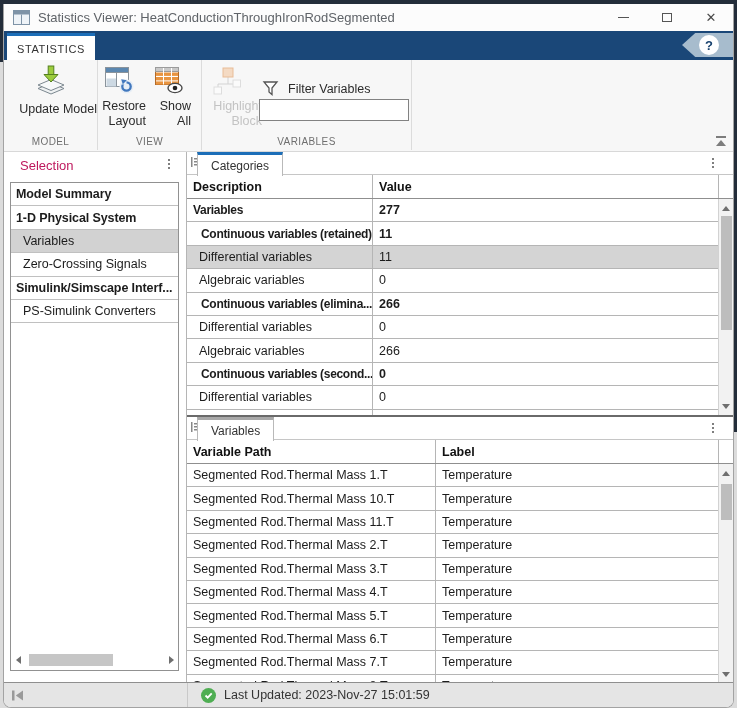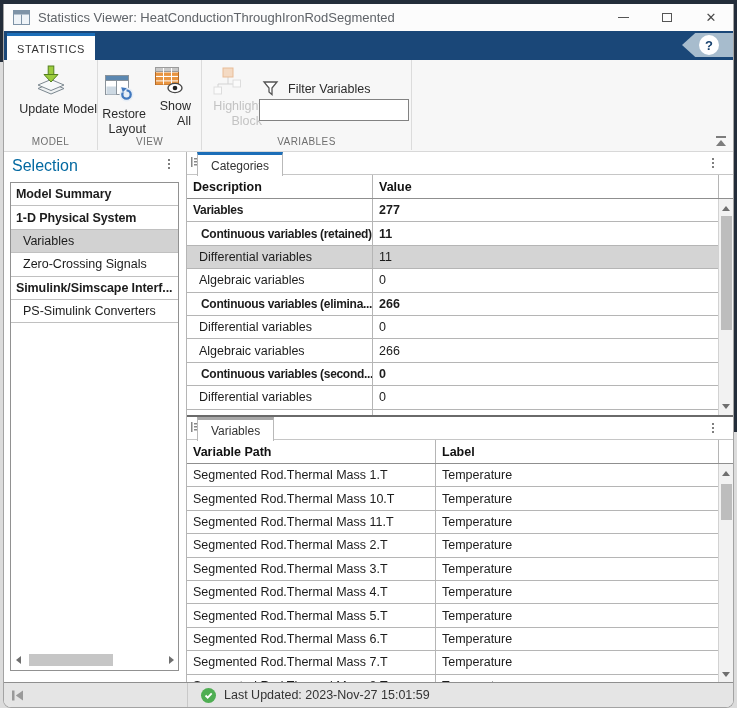--- a/index.html
+++ b/index.html
@@ -31,21 +31,21 @@
 .rbtn .lbl{line-height:15px}
 .rbtn.disabled{color:#c3c3c3}
 .filter-head{position:absolute;left:258px;top:20px;display:flex;align-items:center;font-size:12.5px;color:#2b2b2b}
 .filter-head svg{margin-right:9px}
 .filter-input{position:absolute;left:255px;top:39px;width:150px;height:22px;border:1px solid #828282;background:#fff}
 .collapse-btn{position:absolute;left:709px;top:74px;width:16px;height:14px}
 
 .main{position:absolute;top:148px;left:0;right:0;bottom:25px;background:#fff}
 .left-panel{position:absolute;left:0;top:0;width:183px;height:100%;background:#fff;border-right:1px solid #b5b5b5}
 .panel-header{position:absolute;top:0;left:0;right:0;height:27px;display:flex;align-items:center}
-.panel-header .ph-title{margin-left:8px;font-size:16px;color:#0369a1}
+.panel-header .ph-title{margin-left:16px;font-size:13px;color:#be185d}
 .dots{display:flex;flex-direction:column;gap:2px;align-items:center}
 .dots i{width:2px;height:2px;background:#555;border-radius:50%}
 .ph-dots{position:absolute;right:16px;top:7px}
 .listbox{position:absolute;left:6px;top:30px;width:169px;height:489px;border:1px solid #919191;background:#fff}
 .list-item{height:23.4px;border-bottom:1px solid #c0c0c0;display:flex;align-items:center;font-size:12.5px;color:#1c1c1c;padding-left:5px;white-space:nowrap;overflow:hidden}
 .list-item.bold{font-weight:bold;letter-spacing:-.1px}
 .list-item.ind{padding-left:12px}
 .list-item.selected{background:#d2d2d2}
 .hscroll{position:absolute;left:8px;width:165px;top:500px;height:16px;display:flex;align-items:center}
 .harrow{width:12px;height:12px;display:flex;align-items:center;justify-content:center}
@@ -136,21 +136,21 @@
         <path d="M5 23.5 L18 18 L31 23.5 L18 29 Z" fill="#eef1f2" stroke="#7c8890"></path>
         <path d="M5 20 L18 14.5 L31 20 L18 25.5 Z" fill="#f7f9fa" stroke="#7c8890"></path>
         <rect x="15.2" y="1" width="5.6" height="8.5" fill="#9ccc3d" stroke="#55801f"></rect>
         <path d="M11 9.5 L25 9.5 L18 17 Z" fill="#9ccc3d" stroke="#55801f"></path>
       </svg>
       <span class="lbl">Update Model</span>
     </div>
     <div class="grouplabel" style="left:0;width:93px">MODEL</div>
     <div class="sep" style="left:93px"></div>
 
-    <div class="rbtn" style="left:90px;width:52px;top:13px">
+    <div class="rbtn" style="left:90px;width:52px;top:5px">
       <svg class="ricon" width="32" height="30" viewBox="0 0 32 30">
         <rect x="1.5" y="2.5" width="23" height="19" fill="#fff" stroke="#8a939b"></rect>
         <rect x="1.5" y="2.5" width="23" height="5" fill="#5b87b0" stroke="#8a939b"></rect>
         <rect x="2.5" y="13.5" width="10" height="8" fill="#cdd9e3"></rect>
         <line x1="12.5" y1="7.5" x2="12.5" y2="21.5" stroke="#8a939b"></line>
         <circle cx="22.5" cy="21.5" r="7" fill="#e7eef6"></circle>
         <circle cx="22.5" cy="21.5" r="4.2" fill="none" stroke="#4178be" stroke-width="2.3"></circle>
         <rect x="16.5" y="14.5" width="6" height="5" fill="#e7eef6"></rect>
         <path d="M17.2 14.2 L22.8 15.2 L18.8 19.2 Z" fill="#4178be"></path>
       </svg>

